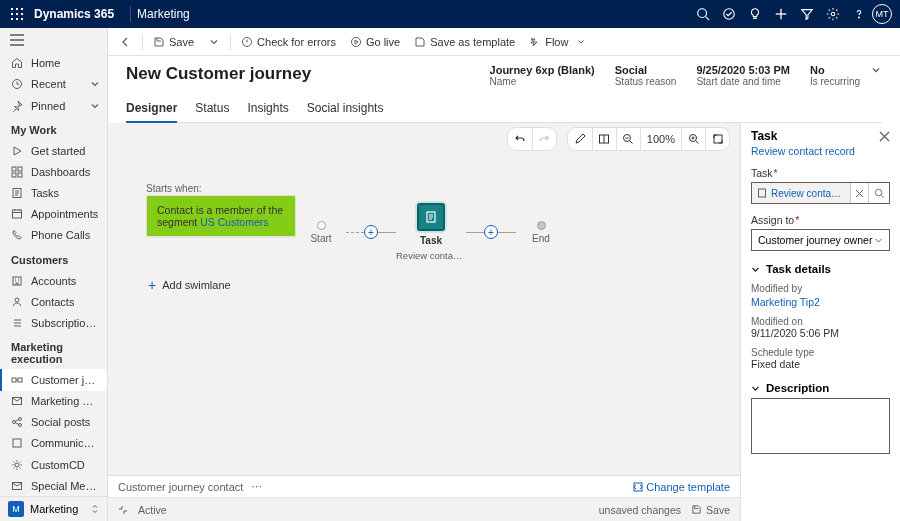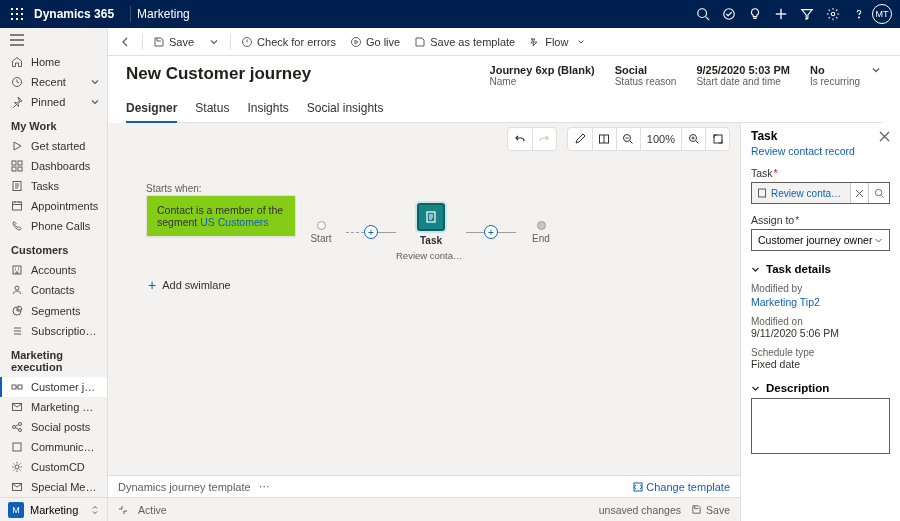--- a/index.html
+++ b/index.html
@@ -47,21 +47,21 @@
 .header .fld .l { font-size: 10px; color: #605e5c; }
 .header .expand { margin-left: 10px; color: #605e5c; }
 .tabs { display: flex; gap: 18px; margin-top: 10px; font-size: 12px; border-bottom: 1px solid #e1dfdd; }
 .tabs .tab { padding: 4px 0 6px 0; cursor: pointer; color: #323130; }
 .tabs .tab.active { font-weight: 600; border-bottom: 2px solid #1160b7; margin-bottom: -1px; }
 
 
 .main { flex: 1; display: flex; overflow: hidden; }
 .canvas-wrap { flex: 1; background: #f3f2f1; display: flex; flex-direction: column; }
 .canvas-tools { height: 32px; display: flex; align-items: center; justify-content: flex-end; padding: 0 10px; gap: 2px; }
-.tool-group { display: flex; background: #fff; border: 1px solid #e1dfdd; border-radius: 4px; align-items: center; height: 24px; }
+.tool-group { display: flex; background: #fff; border: 1px solid #e1dfdd; border-radius: 9px; align-items: center; height: 24px; }
 .tool-group .tool { width: 24px; height: 22px; display: flex; align-items: center; justify-content: center; color: #323130; font-size: 11px; cursor: pointer; border-left: 1px solid #e1dfdd; }
 .tool-group .tool:first-child { border-left: none; }
 .tool-group .tool.wide { width: auto; padding: 0 6px; }
 .tool.dim { color: #c8c6c4; }
 
 .canvas { flex: 1; position: relative; }
 .starts { position: absolute; left: 38px; top: 28px; font-size: 10px; color: #605e5c; }
 .startbox { position: absolute; left: 38px; top: 40px; width: 150px; background: #84cc16; border: 1px solid #e1dfdd; border-radius: 2px; padding: 8px 10px; font-size: 10.5px; color: #323130; box-shadow: 0 1px 2px rgba(0,0,0,0.05); }
 .startbox a { color: #1160b7; text-decoration: none; }
 
@@ -285,29 +285,20 @@
           <svg width="12" height="12" viewBox="0 0 12 12" fill="none" stroke="currentColor">
             <circle cx="6" cy="4" r="2"></circle>
             <path d="M2.5 10c0-2 1.5-3 3.5-3s3.5 1 3.5 3"></path>
           </svg>
         </span>
         <span class="lbl">Contacts</span>
       </div>
     <div class="sitem">
         <span class="lic">
           <svg width="12" height="12" viewBox="0 0 12 12" fill="none" stroke="currentColor">
-            <path d="M6 2a4 4 0 104 4H6V2z"></path>
-            <path d="M7 1a4 4 0 014 4H7V1z"></path>
-          </svg>
-        </span>
-        <span class="lbl">Segments</span>
-      </div>
-    <div class="sitem">
-        <span class="lic">
-          <svg width="12" height="12" viewBox="0 0 12 12" fill="none" stroke="currentColor">
             <path d="M3 3h7M3 6h7M3 9h7M1.5 3h0M1.5 6h0M1.5 9h0"></path>
           </svg>
         </span>
         <span class="lbl">Subscription lists</span>
       </div>
 
     <div class="group">Marketing execution</div>
     <div class="sitem selected">
         <span class="lic">
           <svg width="12" height="12" viewBox="0 0 12 12" fill="none" stroke="currentColor">
@@ -556,21 +547,21 @@
                 <div class="end-node"></div>
                 <span>End</span>
               </div>
           </div>
           <div class="addlane">
               <span class="plus">+</span>
               <span>Add swimlane</span>
             </div>
         </div>
         <div class="footer">
-          <span>Dynamics journey template</span>
+          <span>Customer journey contact</span>
           <span class="dots">⋯</span>
           <div class="spacer"></div>
           <div class="changetpl">
               <svg width="12" height="12" viewBox="0 0 12 12" fill="none" stroke="#1160b7">
                 <rect x="2" y="2" width="8" height="8"></rect>
                 <path d="M8 4l2 2-2 2M4 8l-2-2 2-2"></path>
               </svg>
               <span>Change template</span>
             </div>
         </div>

